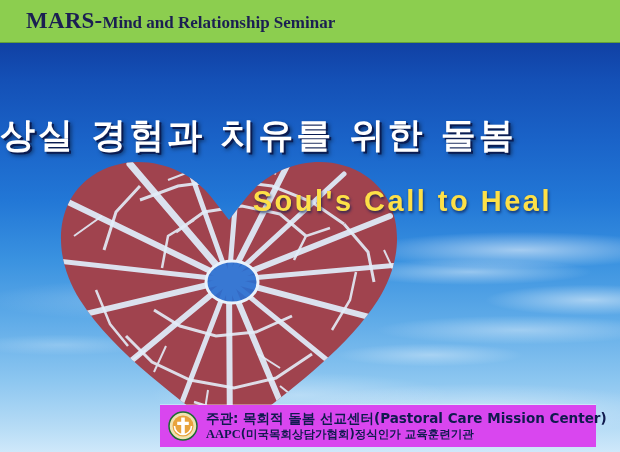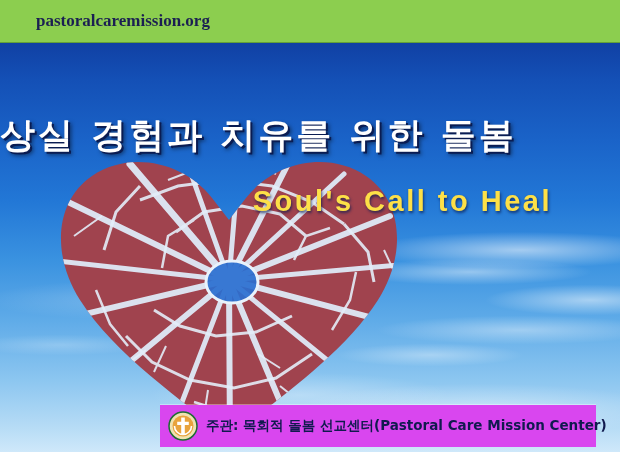--- a/index.html
+++ b/index.html
@@ -190,33 +190,38 @@
           <path d="M122 206 L 110 232" stroke-width="2"></path>
         </g>
 
         <ellipse cx="188" cy="142" rx="26" ry="21" fill="#2a6fd0" opacity="0.92"></ellipse>
         <ellipse cx="188" cy="142" rx="26" ry="21" fill="none" stroke="#e9f2fb" stroke-width="3"></ellipse>
       </g>
     </svg>
   </div>
 
   <div class="topbar">
-    <div class="site">pastoralcaremission.org</div>
+    <div class="brand">
+      <span class="mars">MARS-</span><span class="sub">Mind and Relationship Seminar</span>
+    </div>
   </div>
 
   <div class="kr-title">상실 경험과 치유를 위한 돌봄</div>
   <div class="en-title">Soul's Call to Heal</div>
 
   <div class="bottombar">
     <div class="logo">
       <svg viewBox="0 0 30 30" xmlns="http://www.w3.org/2000/svg" aria-hidden="true">
         <circle cx="15" cy="15" r="14" fill="#f0e2b0" stroke="#1d6b33" stroke-width="1.5"></circle>
         <circle cx="15" cy="15" r="10.5" fill="#e8a33d"></circle>
         <path d="M13.2 6.5 h3.6 v4.2 h4 v3.2 h-4 v9.6 h-3.6 v-9.6 h-4 v-3.2 h4 z" fill="#ffffff"></path>
         <path d="M6.5 15 a8.5 8.5 0 0 0 17 0" fill="none" stroke="#ffffff" stroke-width="1.6"></path>
       </svg>
     </div>
     <div class="lines">
       <div class="line1">주관: 목회적 돌봄 선교센터(Pastoral Care Mission Center)</div>
+      <div class="line2">
+        <span class="aapc">AAPC</span><span>(미국목회상담가협회)정식인가 교육훈련기관</span>
+      </div>
     </div>
   </div>
 
 </div>
 
 </body></html>

